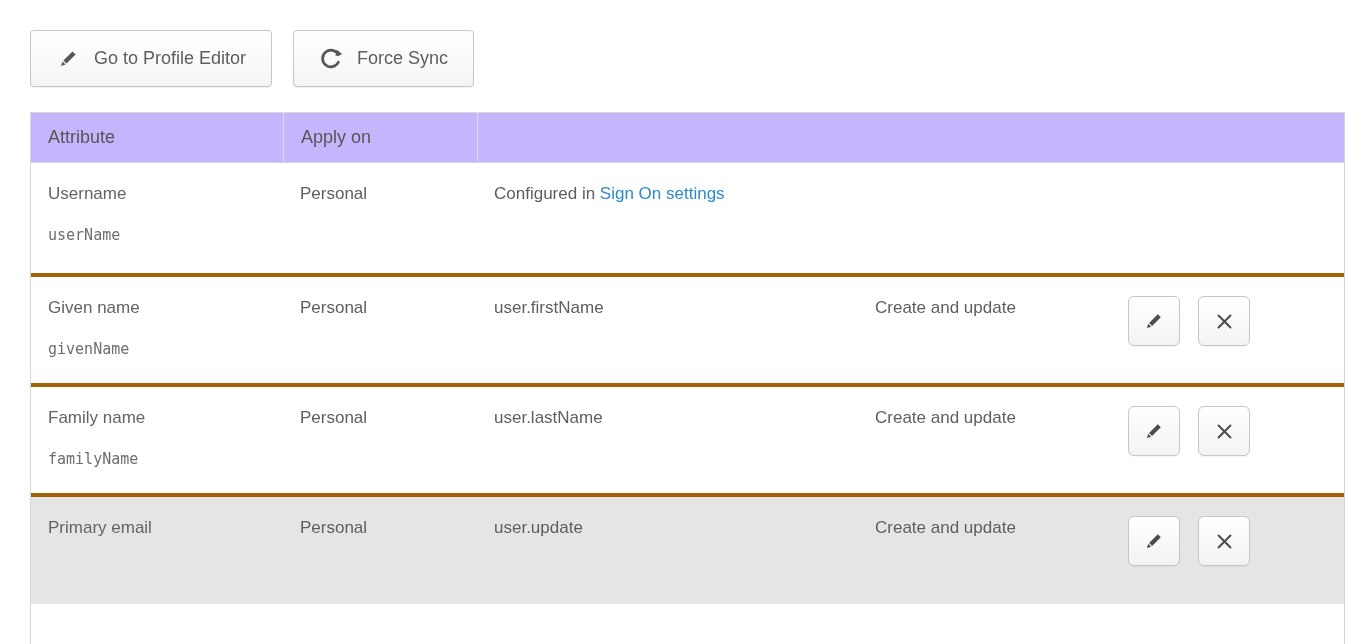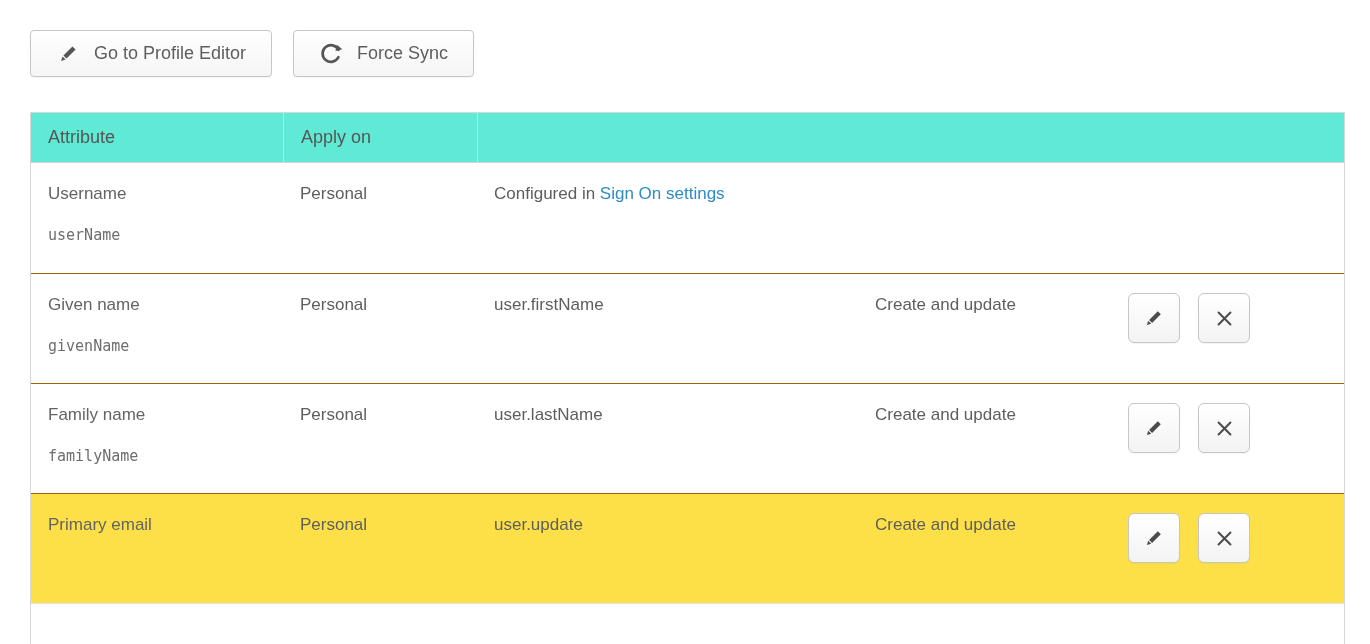--- a/index.html
+++ b/index.html
@@ -3,46 +3,46 @@
 <meta charset="utf-8">
 <style>
   * { box-sizing: border-box; margin: 0; padding: 0; }
   html, body { width: 1370px; height: 644px; background: #ffffff; overflow: hidden; }
   body { font-family: "Liberation Sans", sans-serif; color: #5e5e5e; position: relative; }
 
   
   .toolbar { position: absolute; left: 30px; top: 30px; display: flex; gap: 21px; }
   .btn {
     display: inline-flex; align-items: center; gap: 13px;
-    height: 47px; padding: 0 25px;
+    height: 57px; padding: 0 25px;
     border: 1px solid #c6c6c6; border-radius: 4px;
     background: linear-gradient(to bottom, #ffffff, #f5f5f5);
     box-shadow: 0 1px 1px rgba(0,0,0,0.05);
     font-family: inherit; font-size: 18px; color: #5e5e5e;
     cursor: pointer; white-space: nowrap;
   }
   .btn svg { display: block; }
 
   
   .table {
     position: absolute; left: 30px; top: 112px; width: 1315px;
     border: 1px solid #d8d8d8; border-bottom: none;
     background: #ffffff;
   }
   .grid { display: grid; grid-template-columns: 252px 194px 381px 252px 1fr; }
-  .thead { height: 50px; background: #5eead4; border-bottom: 1px solid #d4d4d4; }
+  .thead { height: 50px; background: #c4b5fd; border-bottom: 1px solid #d4d4d4; }
   .th {
     display: flex; align-items: center; padding-left: 17px;
     font-size: 18px; color: #565656;
   }
   .th + .th { border-left: 1px solid #dcdcdc; }
 
   .trow { height: 110px; }
-  .trow + .trow { border-top: 1px solid #a16207; }
-  .trow.highlight { background: #fde047; }
+  .trow + .trow { border-top: 4px solid #a16207; }
+  .trow.highlight { background: #e5e5e5; }
   .cell { padding: 21px 10px 0 17px; font-size: 17px; color: #5e5e5e; }
   .attr-label { color: #646464; }
   .attr-name {
     margin-top: 22px;
     font-family: "DejaVu Sans Mono", "Liberation Mono", monospace;
     font-size: 15px; color: #6e6e6e;
   }
   .value-link { color: #2e8bc5; text-decoration: none; cursor: pointer; text-align: center; }
 
   .actions { display: flex; gap: 18px; padding: 19px 0 0 18px; align-items: flex-start; }

